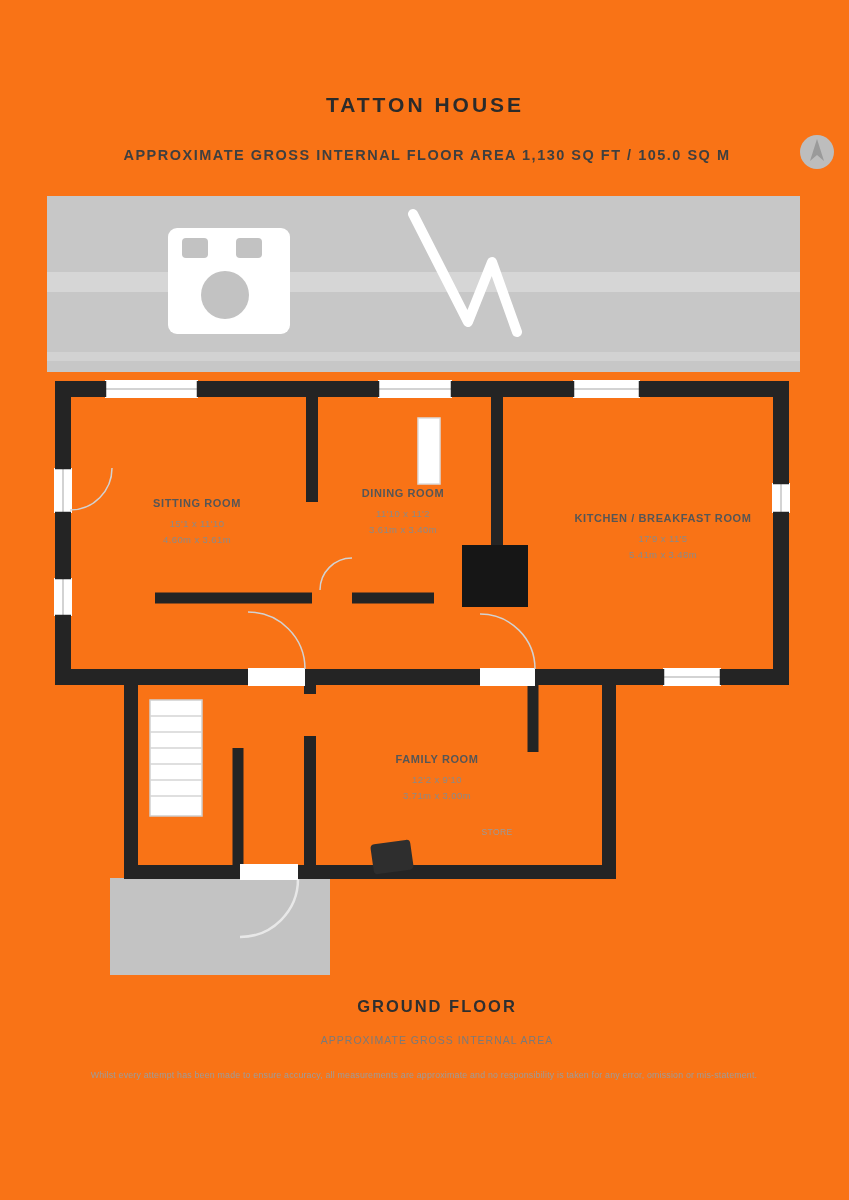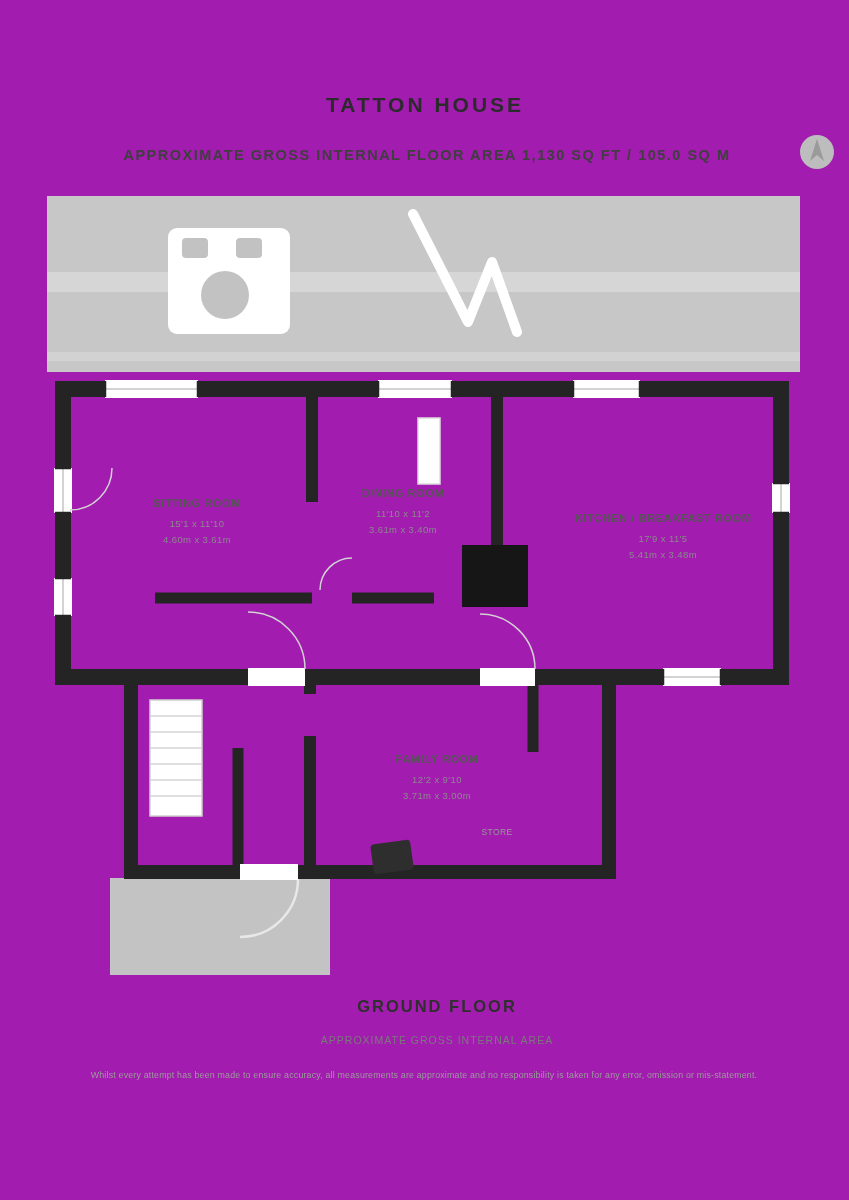--- a/index.html
+++ b/index.html
@@ -1,20 +1,20 @@
 <!DOCTYPE html>
 <html><head>
 <meta charset="utf-8">
 <style>
   html, body { margin: 0; padding: 0; background: #ffffff; }
   .page {
     position: relative;
     width: 849px;
     height: 1200px;
-    background: #a21caf;
+    background: #f97316;
     font-family: "Liberation Sans", sans-serif;
     overflow: hidden;
   }
   svg { display: block; }
   text { font-family: "Liberation Sans", sans-serif; }
   .title-text { font-size: 21px; font-weight: bold; letter-spacing: 3px; fill: #2b2b2b; }
   .subtitle-text { font-size: 14.5px; font-weight: 600; letter-spacing: 1.5px; fill: #3f3f3f; }
   .room-name { font-size: 11px; font-weight: bold; letter-spacing: 0.6px; fill: #565656; }
   .room-dims { font-size: 9.5px; fill: #8a8a8a; letter-spacing: 0.4px; }
   .small-label { font-size: 8.5px; fill: #9a9a9a; letter-spacing: 0.4px; }

